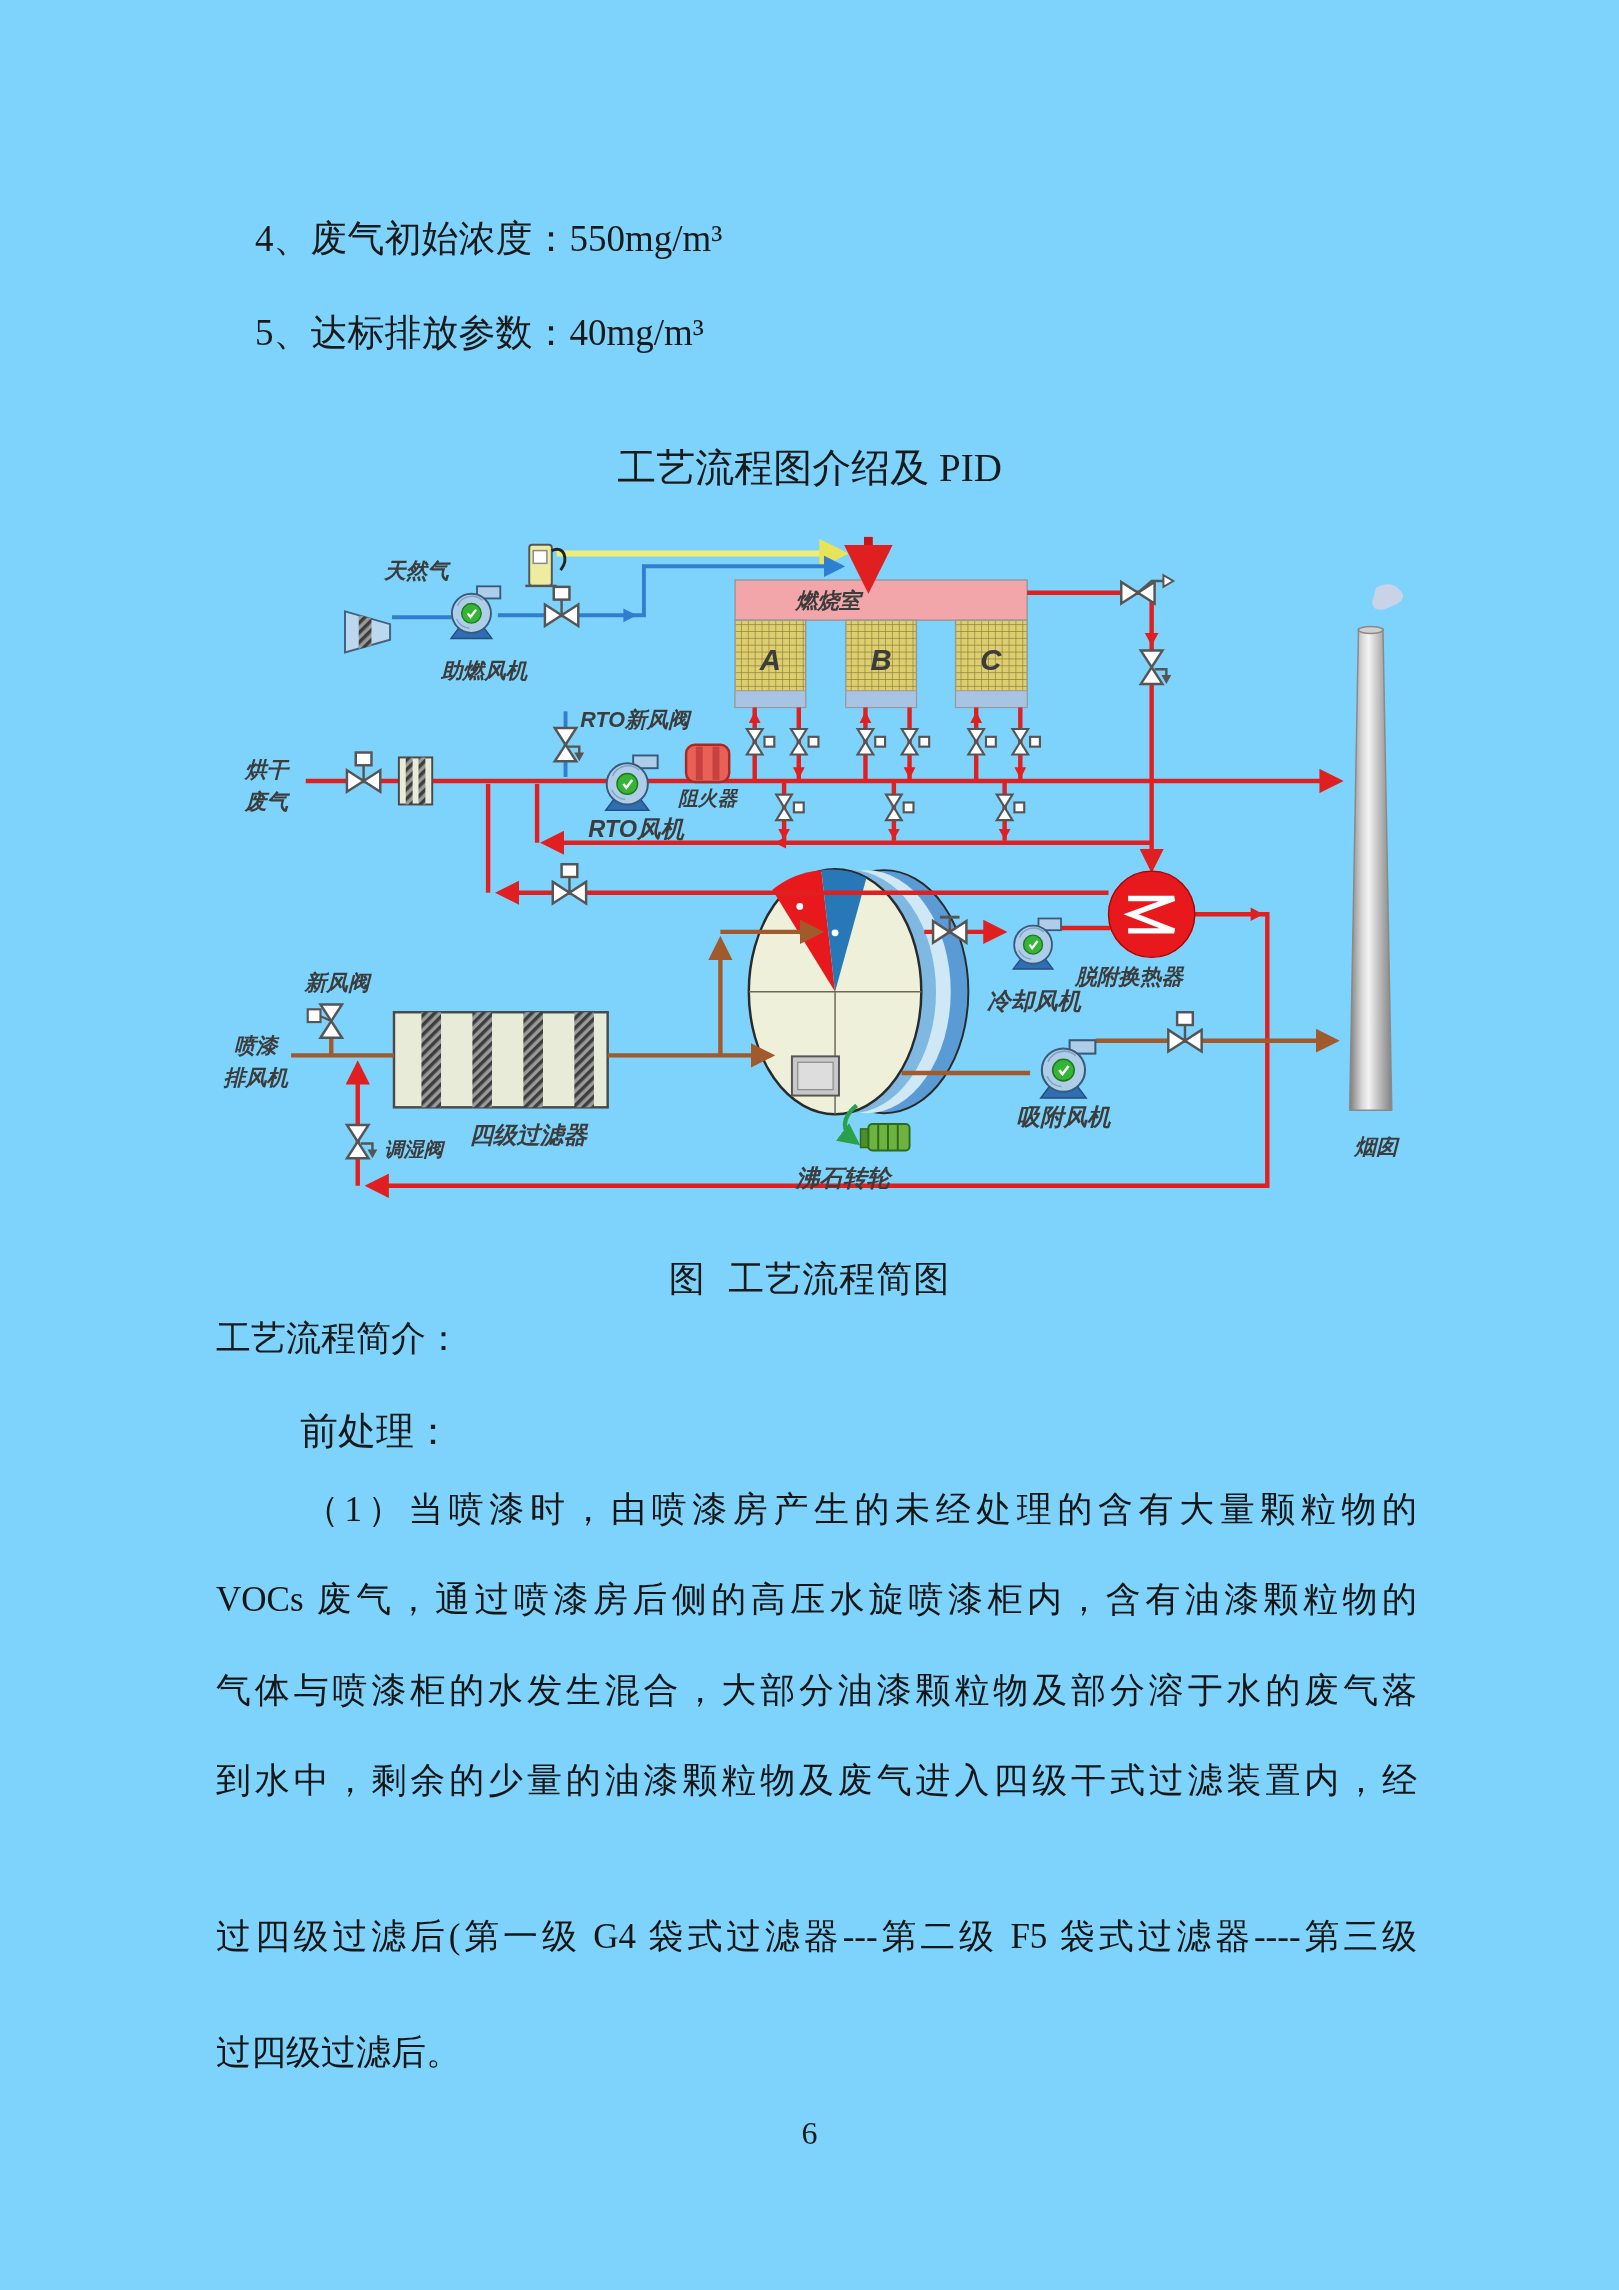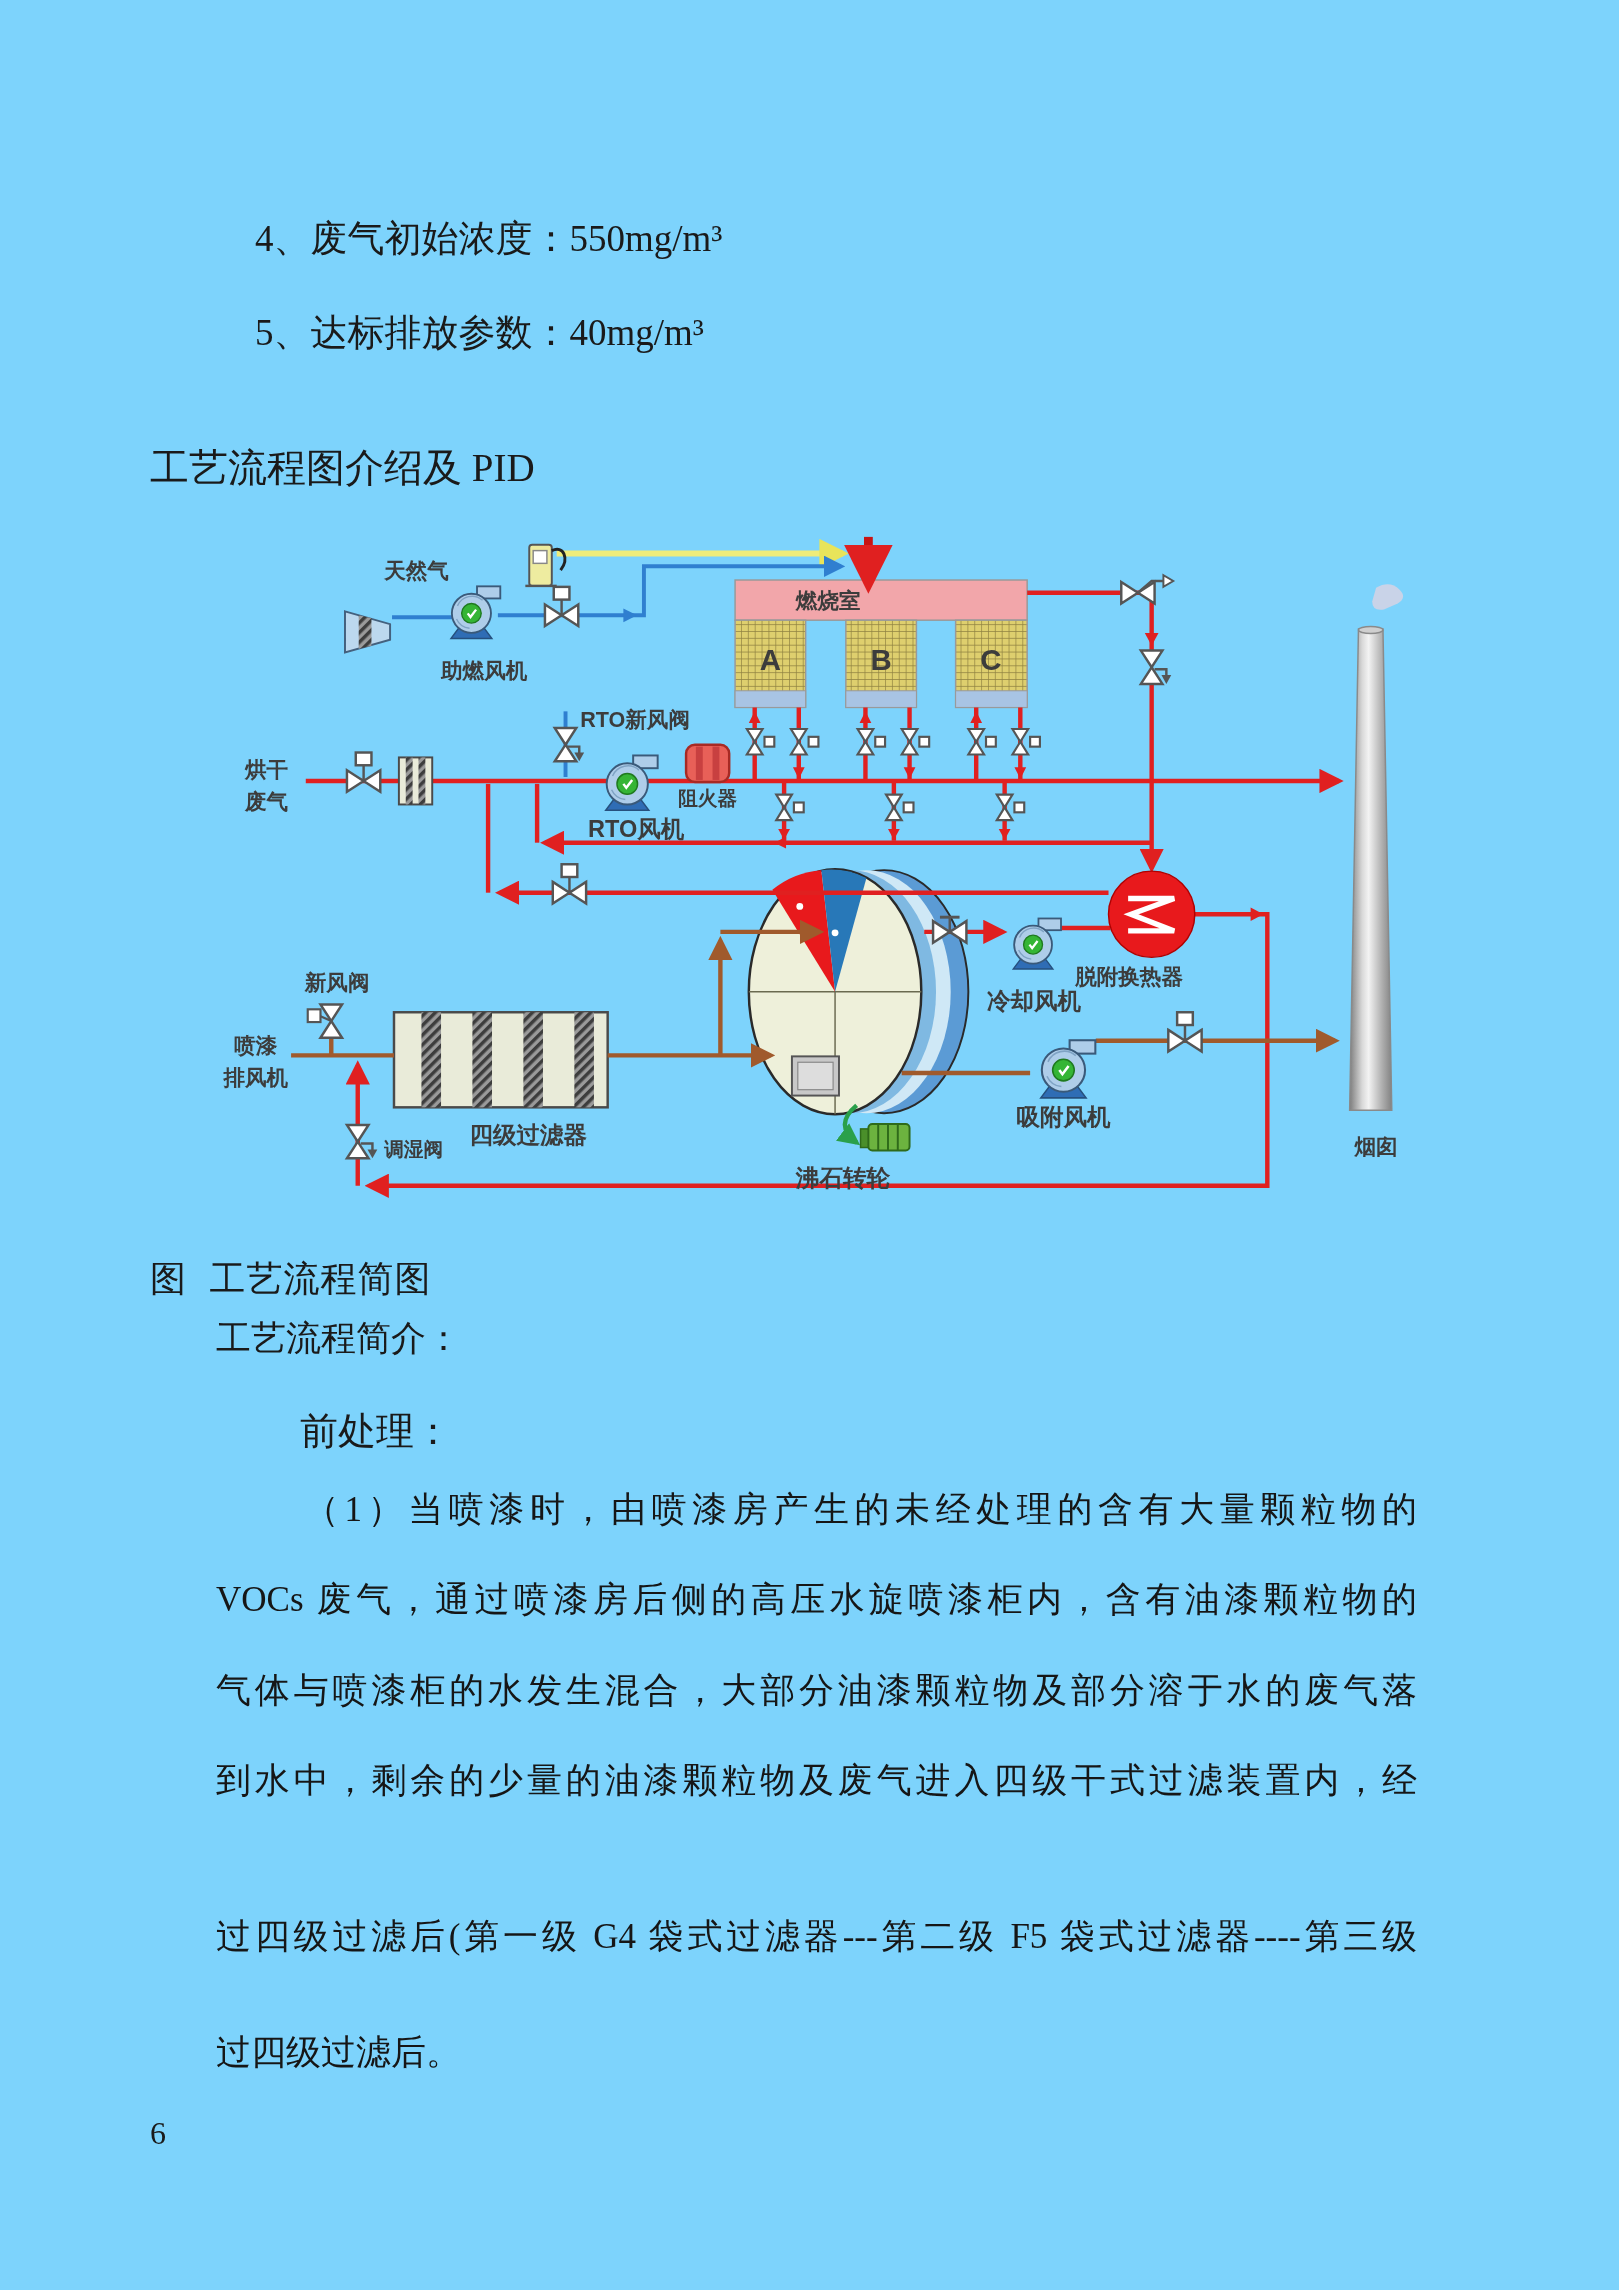--- a/index.html
+++ b/index.html
@@ -2,32 +2,32 @@
 <html><head>
 <meta charset="utf-8">
 <style>
   html,body{margin:0;padding:0;background:#e8e8e8;}
   #page{
     position:relative;width:1619px;height:2291px;background:#7dd3fc;
     font-family:"Liberation Serif","DejaVu Serif",serif;color:#1a1a1a;overflow:hidden;
   }
   .abs{position:absolute;}
   .item{left:255px;font-size:37px;white-space:nowrap;}
-  .center-line{left:150px;width:1333px;white-space:nowrap;}
+  .center-line{left:143px;width:1333px;text-align:center;white-space:nowrap;}
   #section-title{top:441px;font-size:39px;}
   #figure-caption{top:1255px;font-size:36px;letter-spacing:1px;font-family:Liberation Mono, monospace;}
   #intro-heading{left:216px;top:1315px;font-size:35px;}
   #pre-heading{left:300px;top:1406px;font-size:38px;}
   .para-line{left:216px;width:1201px;font-size:35px;line-height:43px;
     text-align:justify;color:#161616;}
   .para-line.just::after{content:"";display:inline-block;width:100%;}
   #pl0{text-indent:88px;}
   #page-number{top:2115px;font-size:32px;}
   
-  #diagram{position:absolute;left:147px;top:519px;width:1333px;height:716px;}
+  #diagram{position:absolute;left:147px;top:519px;width:1333px;height:716px;font-style:italic;}
   svg text{font-family:"Liberation Sans","DejaVu Sans",sans-serif;font-weight:600;fill:#3c3c3c;}
   svg .lbl{font-size:22px;}
   svg .lbl-sm{font-size:20px;}
   svg .lbl-lg{font-size:24px;}
 </style>
 </head>
 <body>
 
 <div id="page">
 

